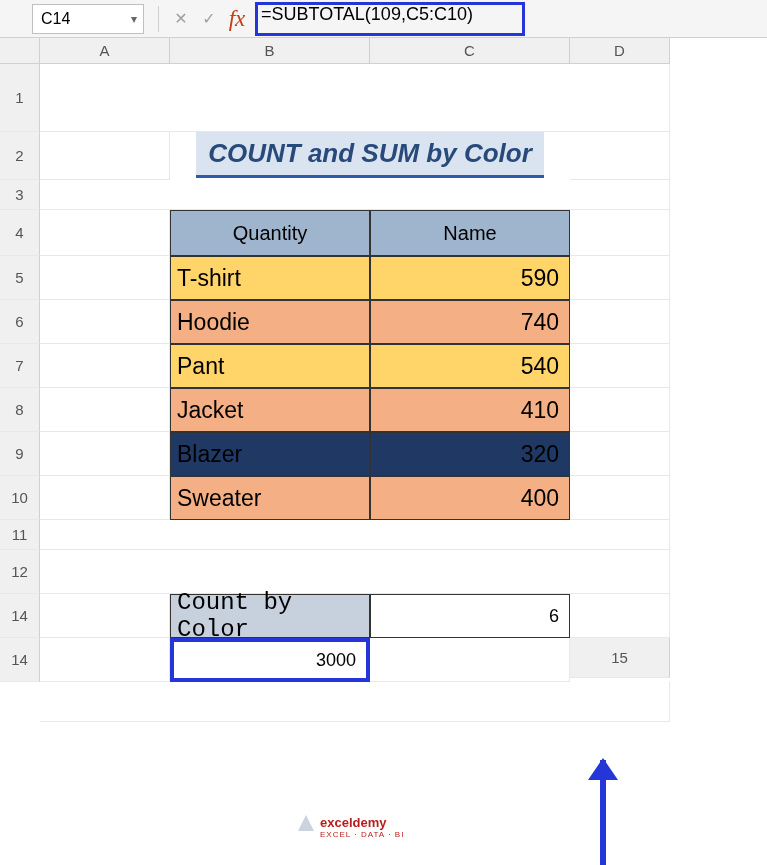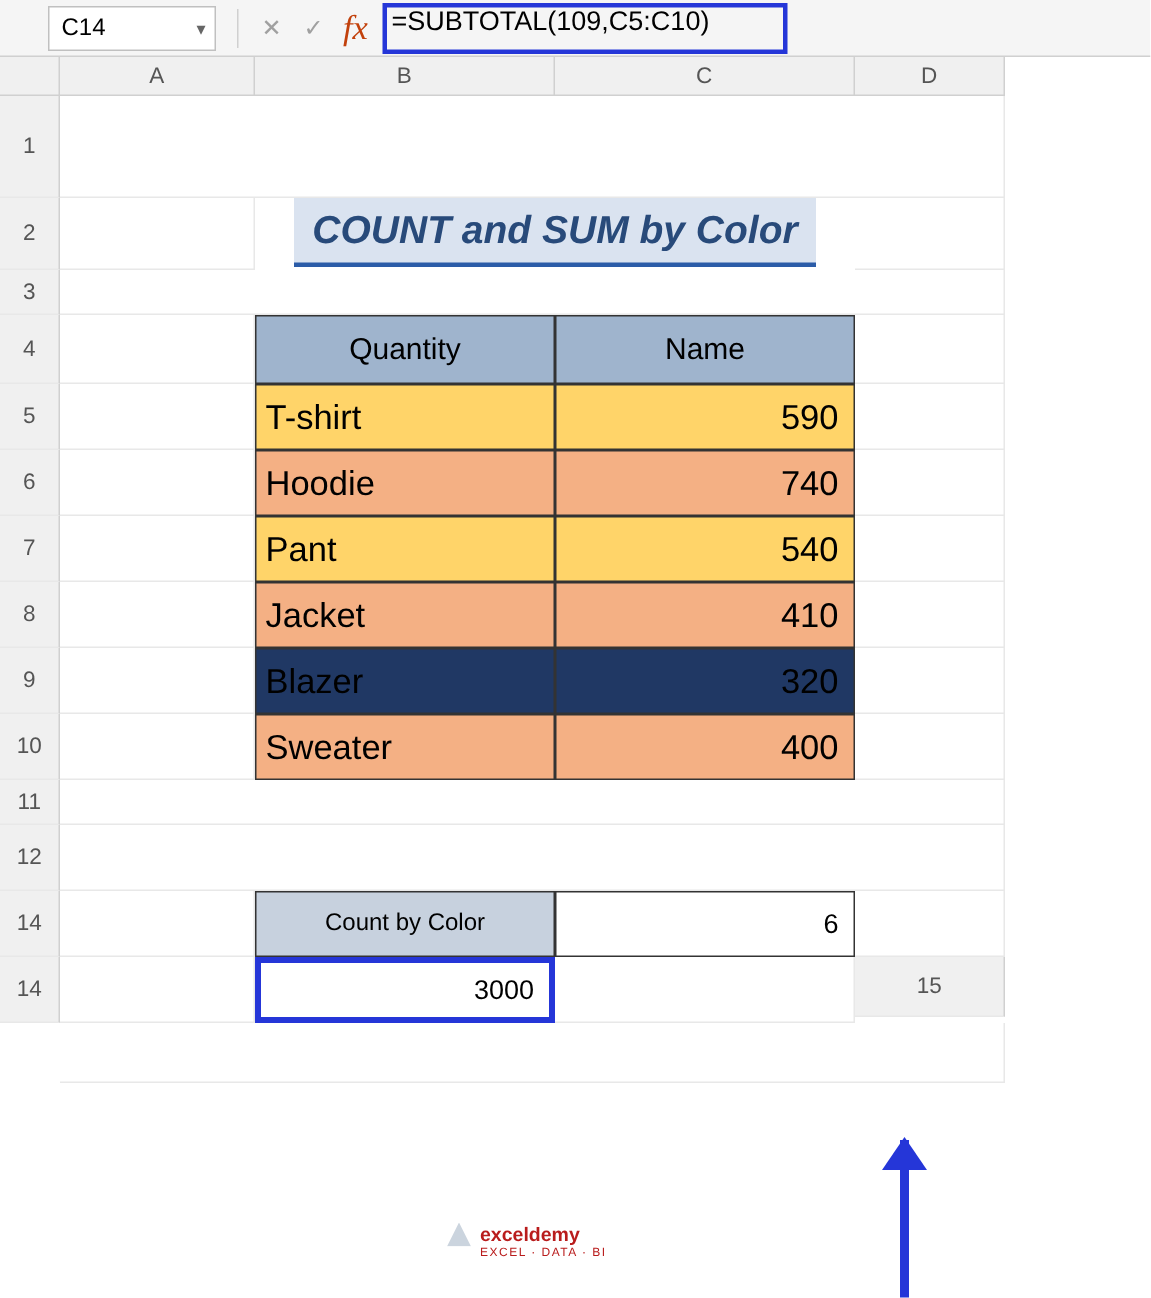--- a/index.html
+++ b/index.html
@@ -28,21 +28,21 @@
 .title-wrap { grid-column: 2 / 5; display: flex; align-items: flex-start; justify-content: center; }
 .title-text { font-size: 26px; font-weight: 700; color: #284a7a; background: #dae3f0; padding: 6px 12px; border-bottom: 3px solid #2b5ca8; font-style: italic; }
 
 .th { background: #9fb4cd; border: 1px solid #333; font-size: 20px; justify-content: center; }
 .td { border: 1px solid #333; font-size: 23px; }
 .td.num { justify-content: flex-end; padding-right: 10px; }
 .yellow { background: #ffd469; }
 .orange { background: #f4b084; }
 .navy { background: #203864; color: #000; }
 
-.lbl { background: #c7d1de; border: 1px solid #333; font-size: 16px; justify-content: center; }
+.lbl { background: #c7d1de; border: 1px solid #333; font-size: 24px; justify-content: center; font-family: Liberation Mono, monospace; }
 .val { border: 1px solid #333; font-size: 18px; justify-content: flex-end; padding-right: 10px; background: #fff; }
 .val.selected { border: 4px solid #2536d8; position: relative; }
 
 
 .arrow-path { position: absolute; pointer-events: none; z-index: 50; }
 .arrow-vert { position: absolute; left: 600px; top: 38px; width: 6px; height: 745px; background: #2536d8; }
 .arrow-head { position: absolute; left: 588px; top: 36px; width: 0; height: 0; border-left: 15px solid transparent; border-right: 15px solid transparent; border-bottom: 22px solid #2536d8; }
 
 .watermark { position: absolute; left: 298px; top: 815px; font-size: 13px; color: #b91c1c; display: flex; gap: 6px; }
 .watermark .logo { width: 16px; height: 16px; background: #a8b8c8; clip-path: polygon(50% 0, 100% 100%, 0 100%); opacity: .6; }

